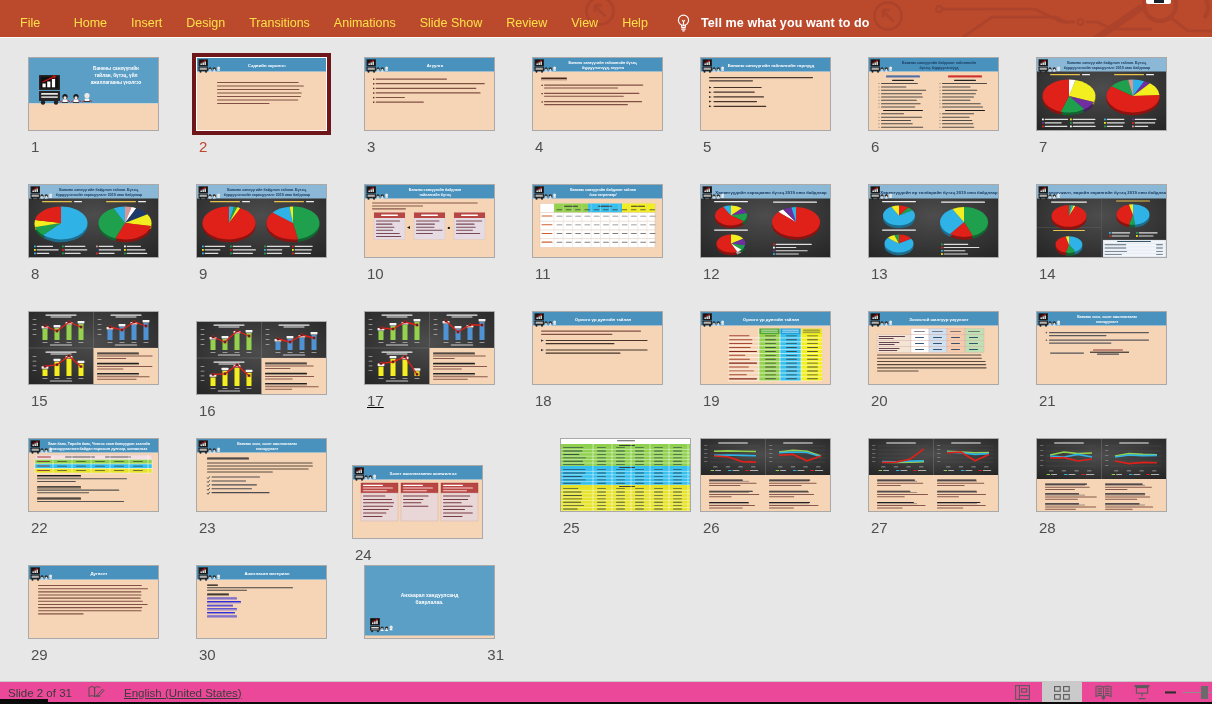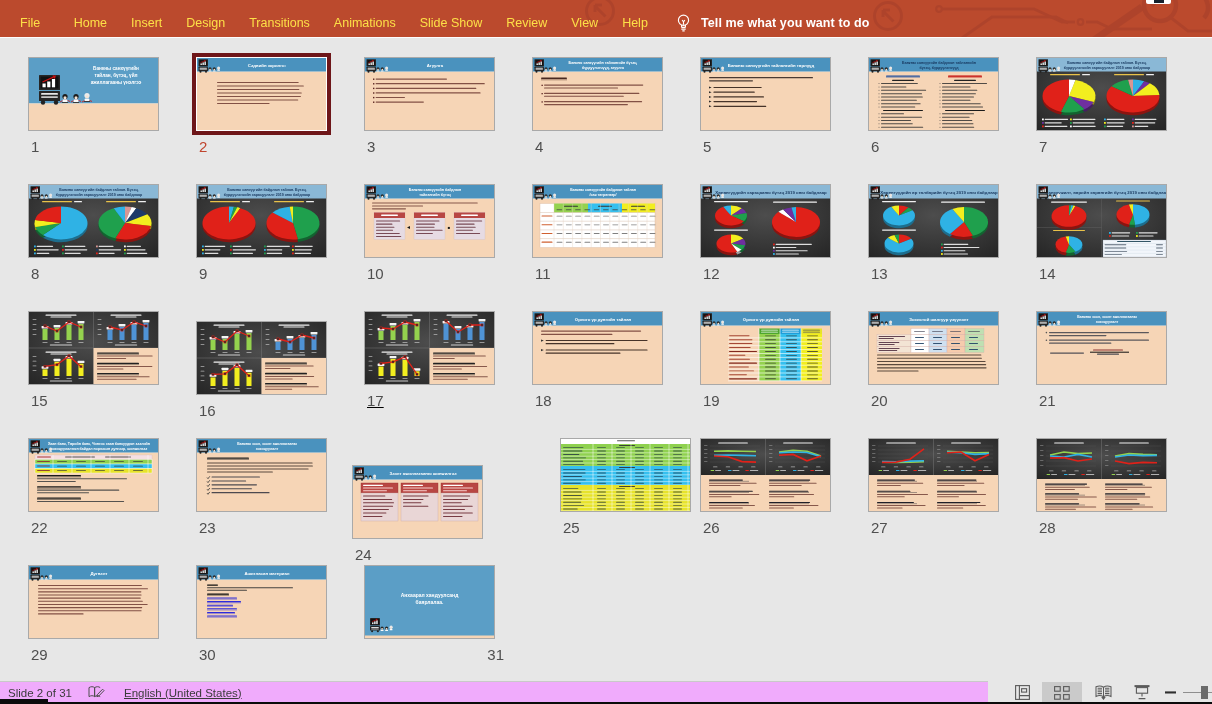--- a/index.html
+++ b/index.html
@@ -19,21 +19,21 @@
   .ribbon-sep{position:absolute;top:37px;left:0;width:1212px;height:1px;background:#fdfdfd;}
   
   .sorter{position:absolute;top:38px;left:0;width:1212px;height:643px;background:#e7e7e7;}
   .cell{position:absolute;width:140px;}
   .thumb{width:131px;height:74px;background:#fff;border:1px solid #a9a9a9;box-sizing:border-box;position:relative;cursor:default;}
   .thumb svg{display:block;width:129px;height:72px;}
   .cell.sel .thumb{border-color:#fff;outline:4px solid #6e1619;outline-offset:0px;}
   .num{margin-top:8px;font-size:15px;color:#4f4f4f;padding-left:3px;line-height:1;}
   .cell.sel .num{color:#c0452e;}
   
-  .status{position:absolute;left:0;top:681px;width:988px;height:21px;background:#f0abfc;border-top:1px solid #c9c9c9;box-sizing:content-box;font-size:11.5px;color:#3b3b3b;}
+  .status{position:absolute;left:0;top:681px;width:1212px;height:21px;background:#ec4899;border-top:1px solid #c9c9c9;box-sizing:content-box;font-size:11.5px;color:#3b3b3b;}
   .status .sl{position:absolute;left:8px;top:4.5px;}
   .status .spell{position:absolute;left:88px;top:3px;}
   .status .lang{position:absolute;left:124px;top:4.5px;text-decoration:underline;}
   .vbtn{position:absolute;top:0;height:21px;width:28px;display:flex;align-items:center;justify-content:center;}
   .vbtn.active{background:#cacaca;width:40px;}
   .zoomout{position:absolute;top:0;height:21px;width:16px;display:flex;align-items:center;justify-content:center;}
   .ztrack{position:absolute;left:1183px;top:10px;width:29px;height:1px;background:#8e8e8e;}
   .zhandle{position:absolute;left:1201px;top:4px;width:7px;height:13px;background:#6b6b6b;}
   .bottom-edge{position:absolute;left:0;top:701.5px;width:1212px;height:2.5px;background:#0b0b0b;}
   .bottom-edge-l{position:absolute;left:0;top:699px;width:48px;height:5px;background:#0b0b0b;}

